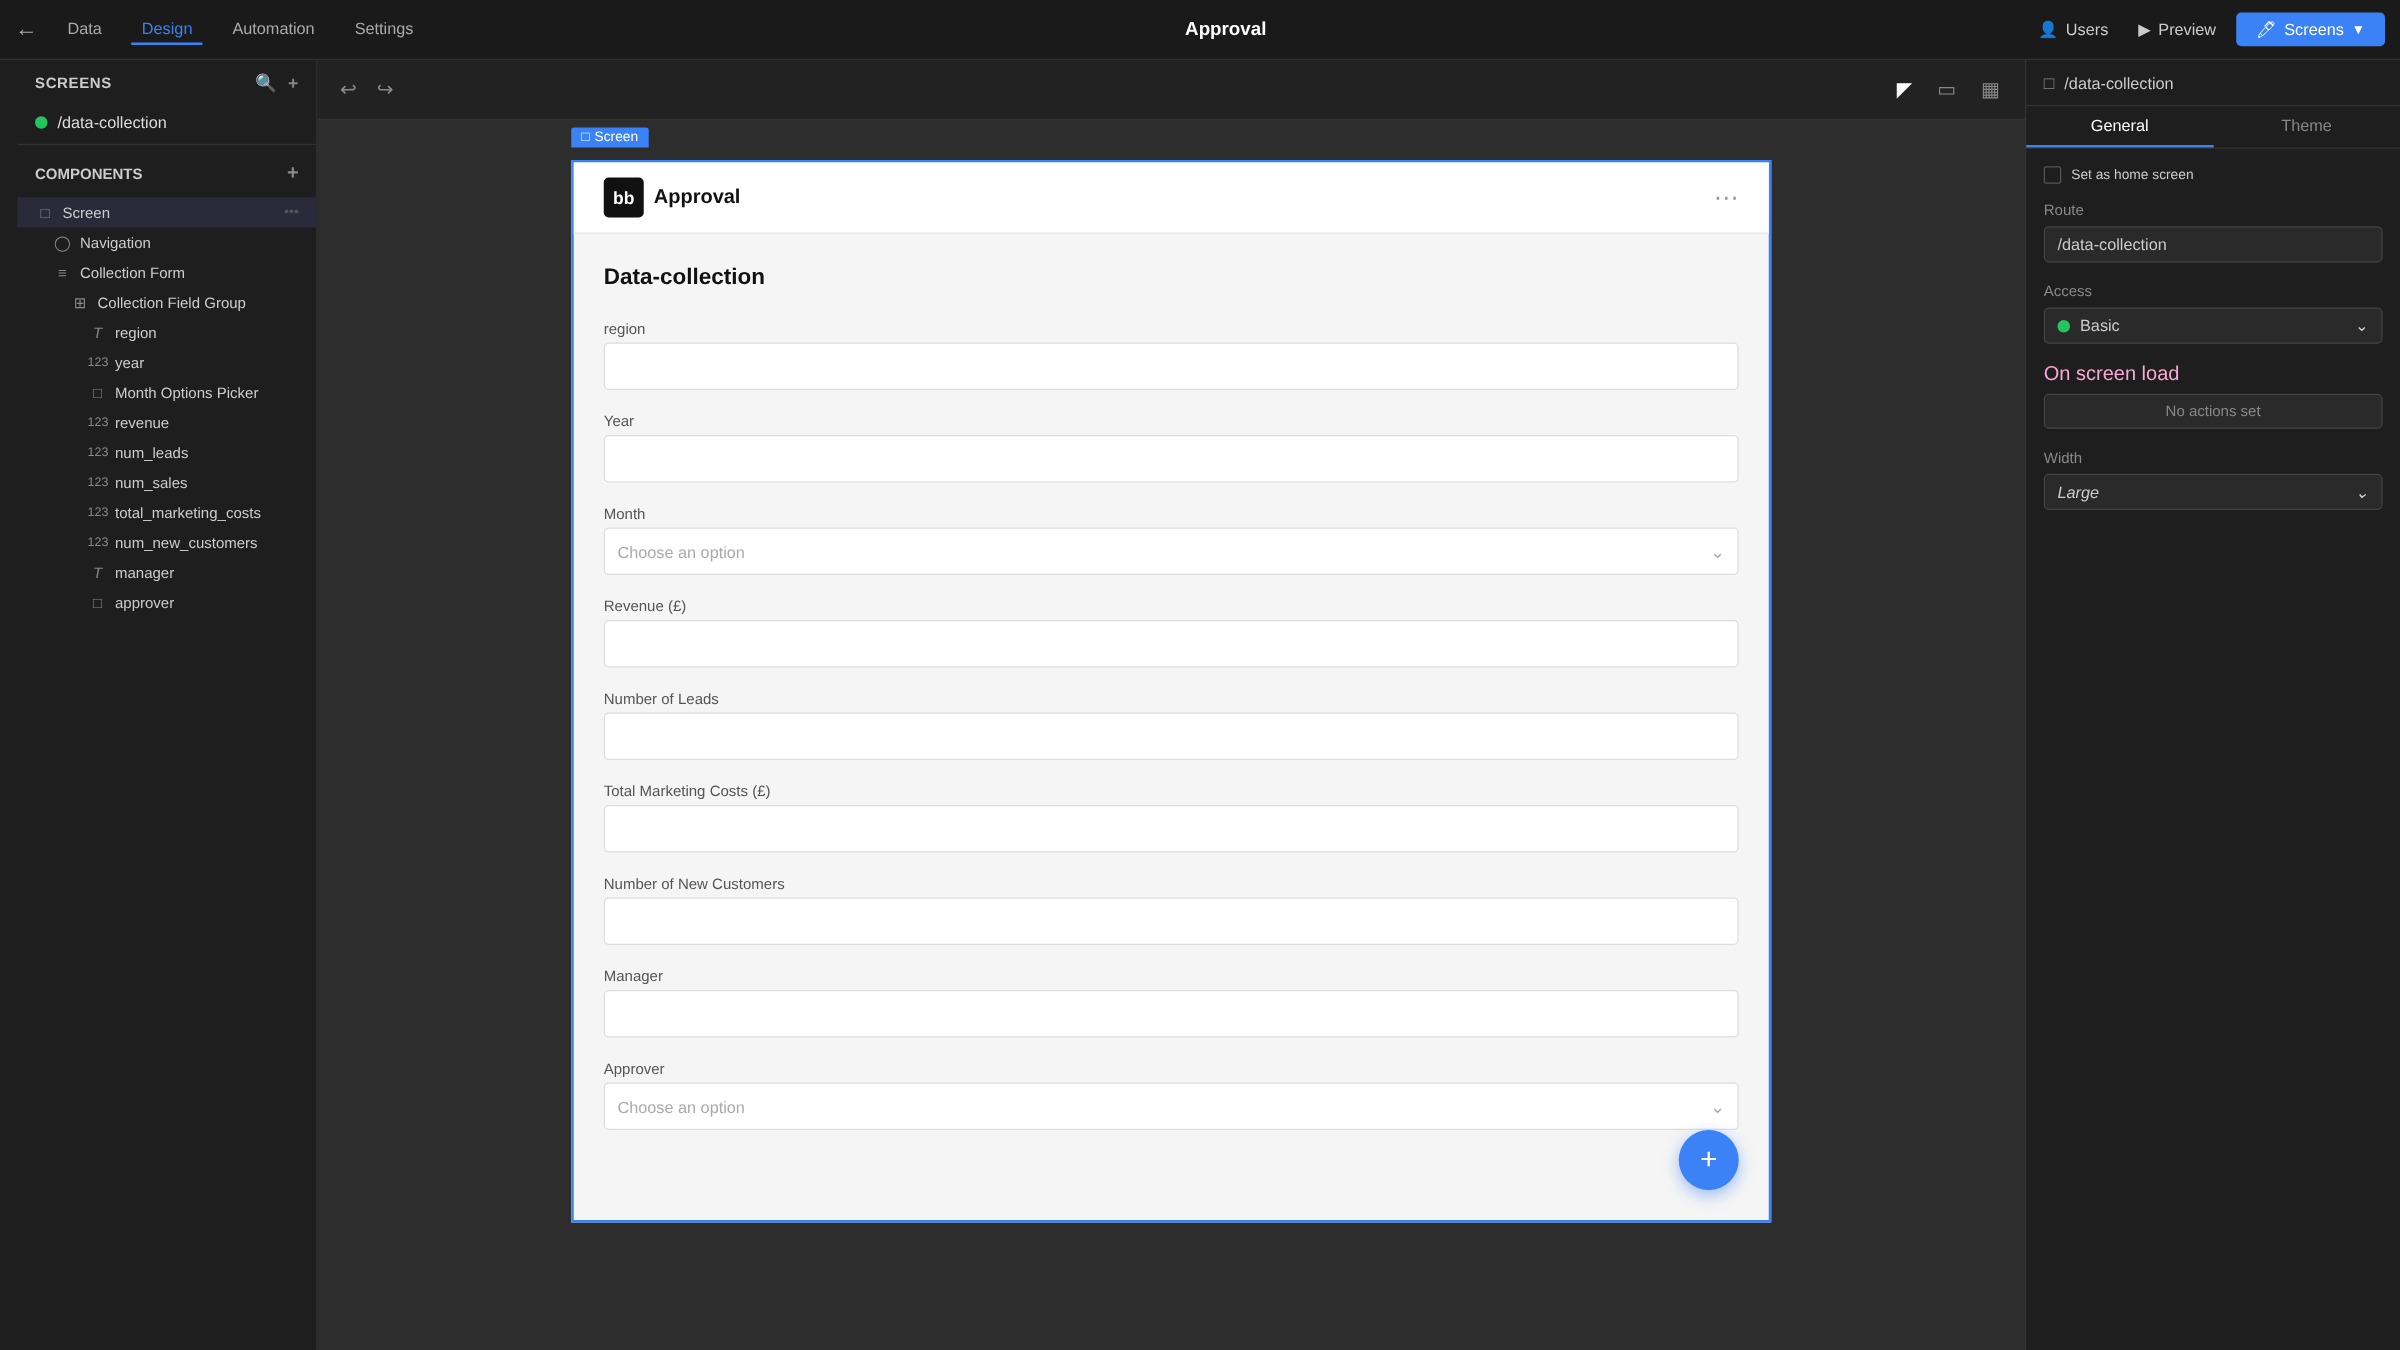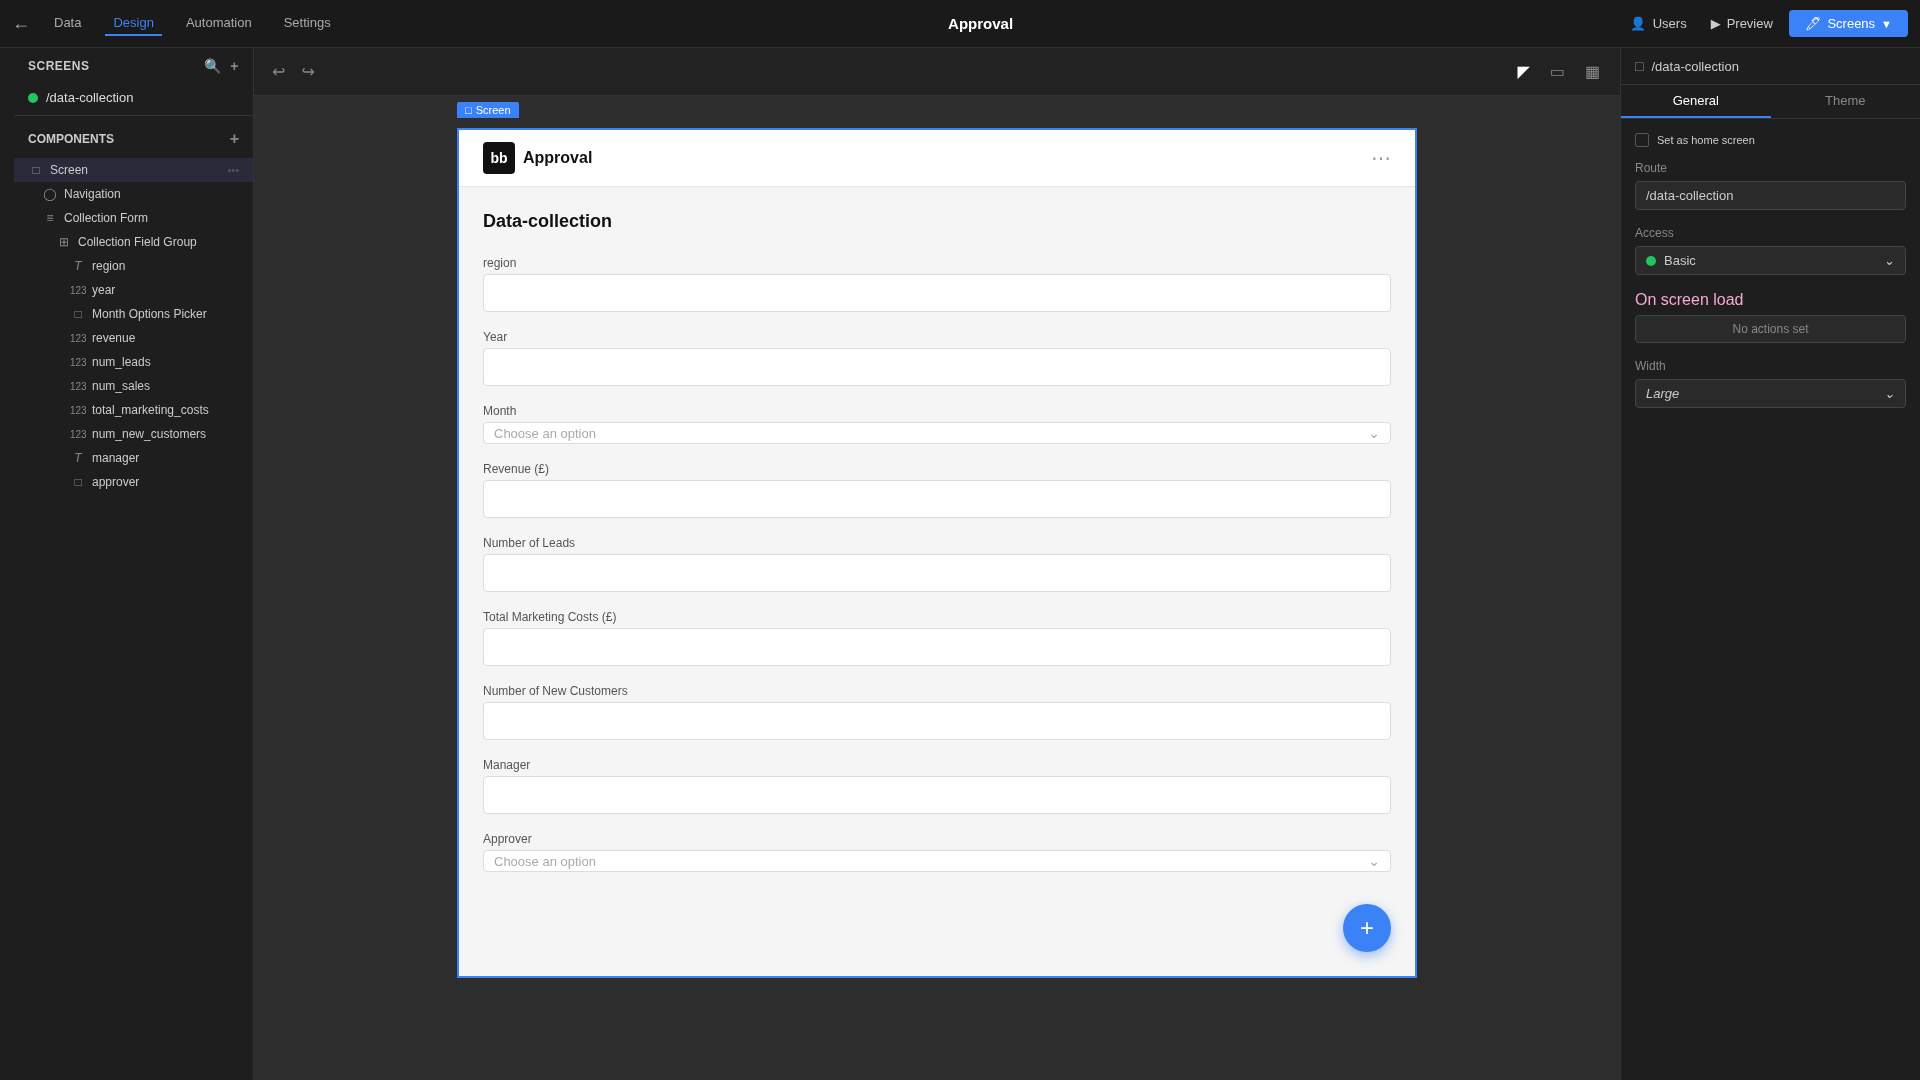--- a/index.html
+++ b/index.html
@@ -124,21 +124,21 @@
       height: 38px;
       border: 1px solid #ddd;
       border-radius: 4px;
       background: #fff;
       padding: 0 10px;
       font-size: 13px;
       color: #333;
     }
     .form-select {
       width: 100%;
-      height: 22px;
+      height: 38px;
       border: 1px solid #ddd;
       border-radius: 4px;
       background: #fff;
       padding: 0 10px;
       font-size: 13px;
       color: #999;
       display: flex;
       align-items: center;
       justify-content: space-between;
       cursor: pointer;

